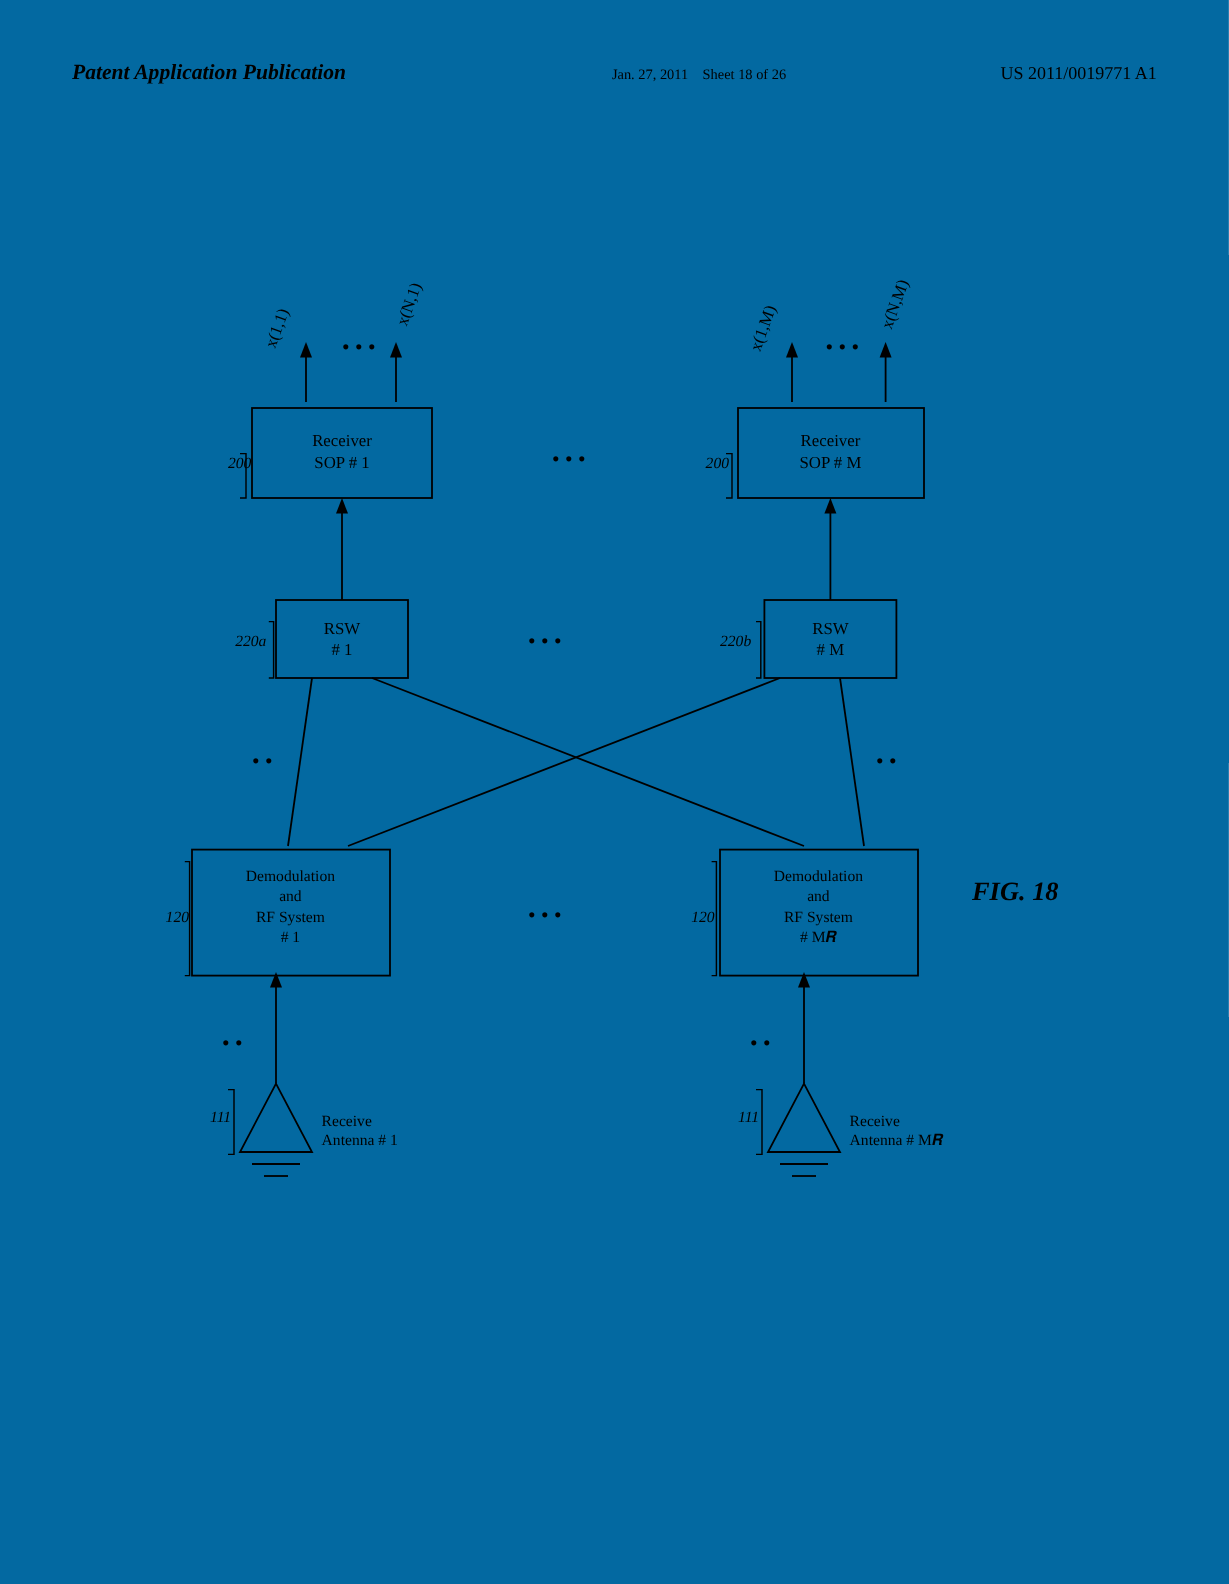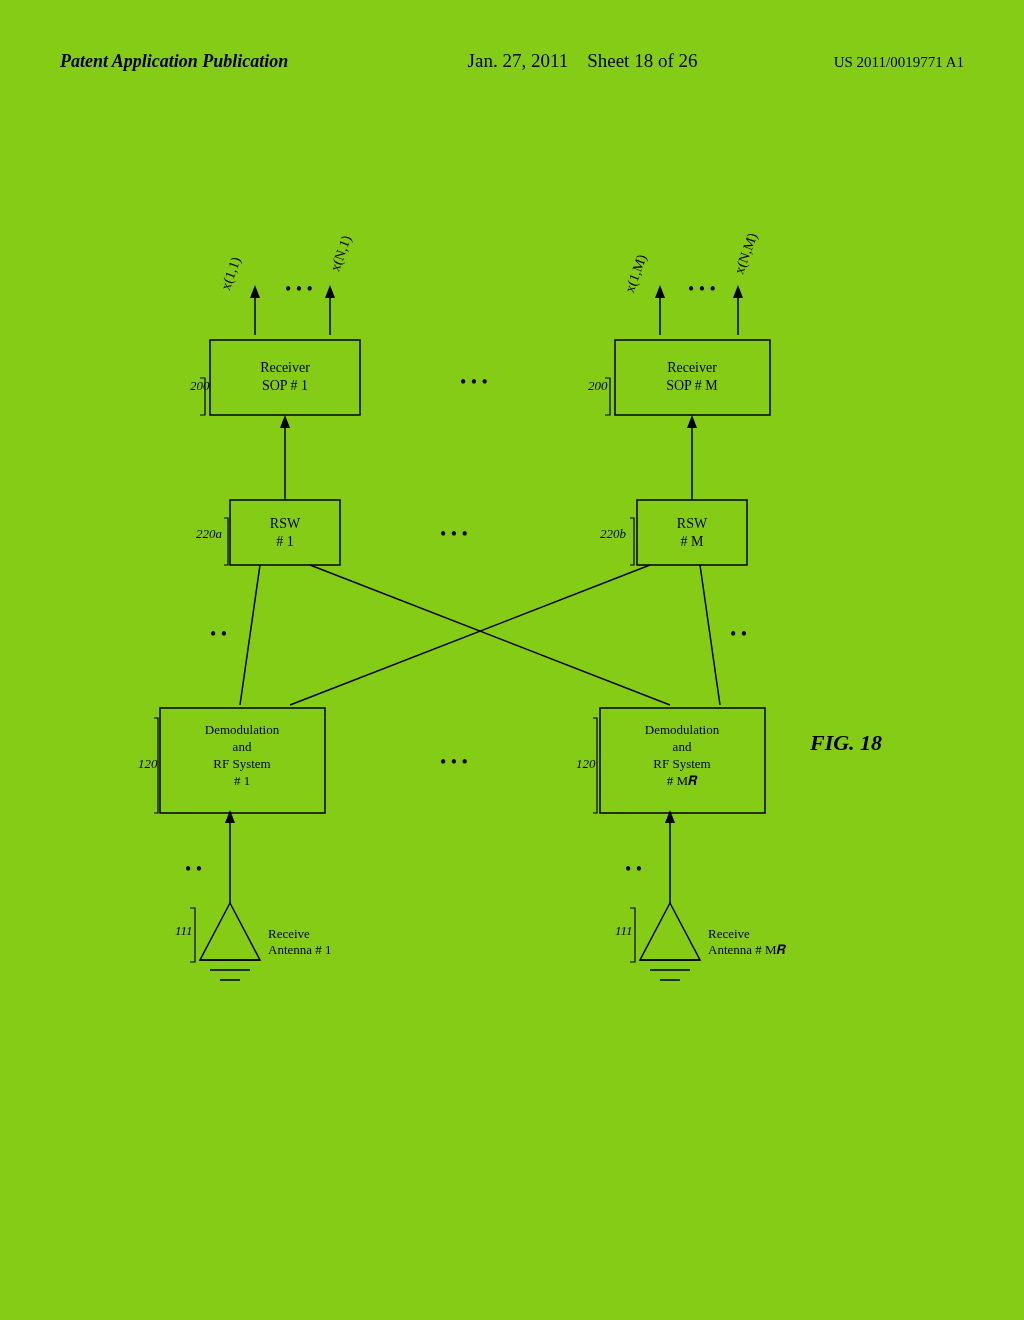--- a/index.html
+++ b/index.html
@@ -9,42 +9,42 @@
       background: #fff;
       font-family: 'Times New Roman', Times, serif;
       position: relative;
       overflow: hidden;
     }
 
     .page {
       width: 1024px;
       height: 1320px;
       position: relative;
-      background: #84cc16;
+      background: #0369a1;
     }
 
     
     .header {
       position: absolute;
       top: 50px;
       left: 60px;
       right: 60px;
       display: flex;
       align-items: baseline;
       justify-content: space-between;
     }
 
     .header-title {
       font-size: 18px;
       font-weight: bold;
       font-style: italic;
     }
 
     .header-meta {
-      font-size: 19px;
+      font-size: 12px;
       margin-left: 43px;
     }
 
     .header-patent {
       font-size: 15px;
       text-align: right;
     }
 
     
     .diagram {

